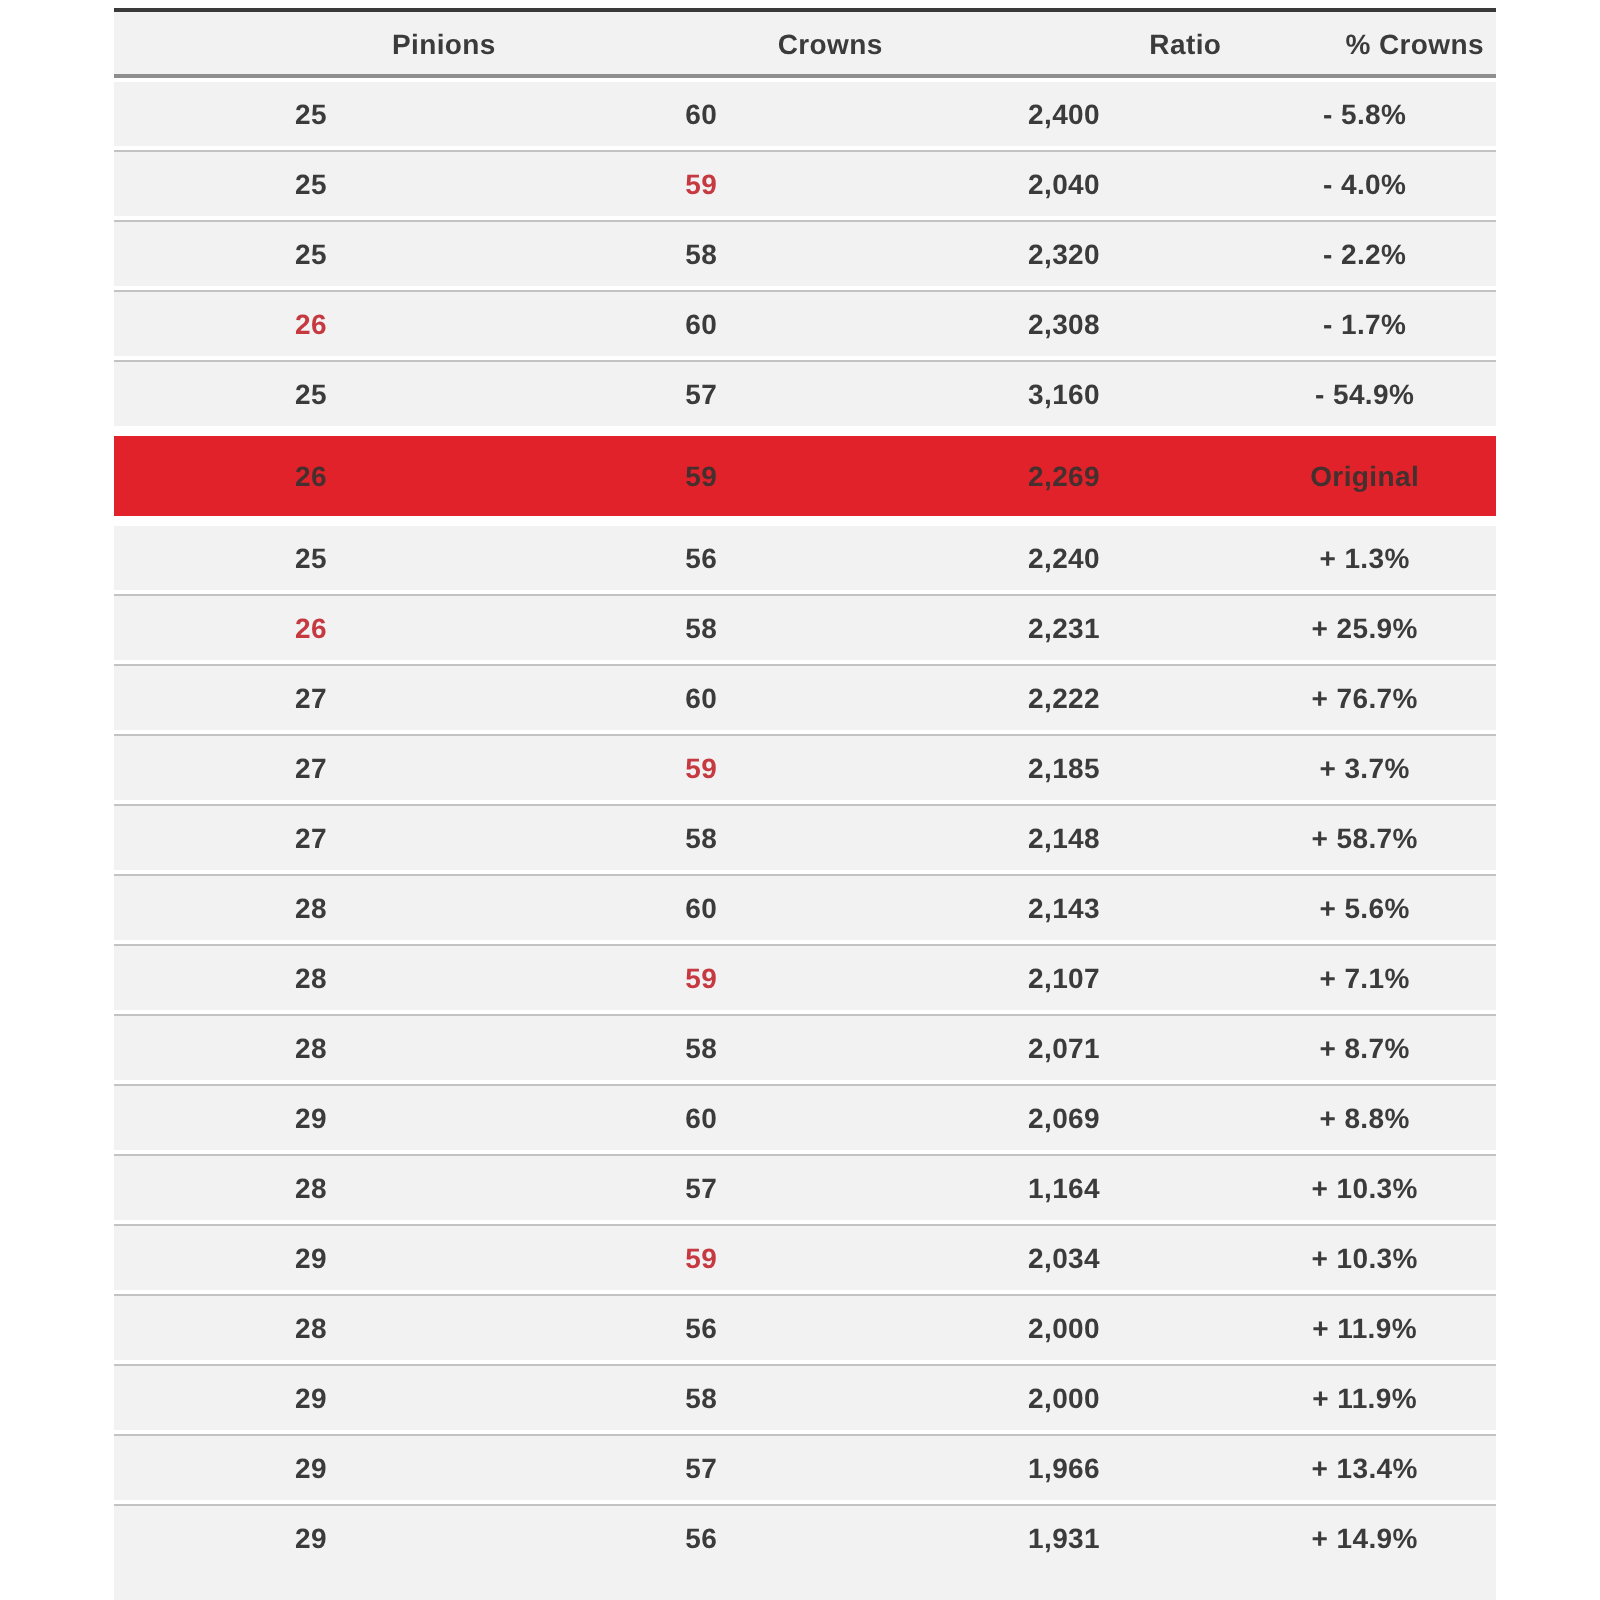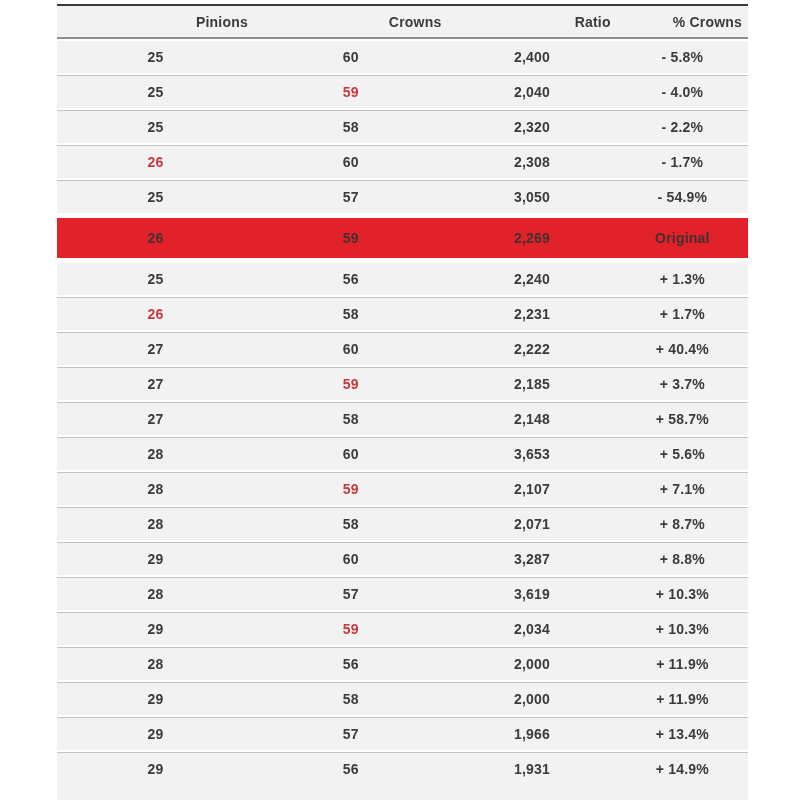--- a/index.html
+++ b/index.html
@@ -105,87 +105,87 @@
         </tr>
         <tr>
           <td class="red">26</td>
           <td>60</td>
           <td>2,308</td>
           <td>- 1.7%</td>
         </tr>
         <tr>
           <td>25</td>
           <td>57</td>
-          <td>3,050</td>
+          <td>3,160</td>
           <td>- 54.9%</td>
         </tr>
         <tr class="highlight">
           <td>26</td>
           <td>59</td>
           <td>2,269</td>
           <td>Original</td>
         </tr>
         <tr>
           <td>25</td>
           <td>56</td>
           <td>2,240</td>
           <td>+ 1.3%</td>
         </tr>
         <tr>
           <td class="red">26</td>
           <td>58</td>
           <td>2,231</td>
-          <td>+ 1.7%</td>
+          <td>+ 25.9%</td>
         </tr>
         <tr>
           <td>27</td>
           <td>60</td>
           <td>2,222</td>
-          <td>+ 40.4%</td>
+          <td>+ 76.7%</td>
         </tr>
         <tr>
           <td>27</td>
           <td class="red">59</td>
           <td>2,185</td>
           <td>+ 3.7%</td>
         </tr>
         <tr>
           <td>27</td>
           <td>58</td>
           <td>2,148</td>
           <td>+ 58.7%</td>
         </tr>
         <tr>
           <td>28</td>
           <td>60</td>
-          <td>3,653</td>
+          <td>2,143</td>
           <td>+ 5.6%</td>
         </tr>
         <tr>
           <td>28</td>
           <td class="red">59</td>
           <td>2,107</td>
           <td>+ 7.1%</td>
         </tr>
         <tr>
           <td>28</td>
           <td>58</td>
           <td>2,071</td>
           <td>+ 8.7%</td>
         </tr>
         <tr>
           <td>29</td>
           <td>60</td>
-          <td>3,287</td>
+          <td>2,069</td>
           <td>+ 8.8%</td>
         </tr>
         <tr>
           <td>28</td>
           <td>57</td>
-          <td>3,619</td>
+          <td>1,164</td>
           <td>+ 10.3%</td>
         </tr>
         <tr>
           <td>29</td>
           <td class="red">59</td>
           <td>2,034</td>
           <td>+ 10.3%</td>
         </tr>
         <tr>
           <td>28</td>

